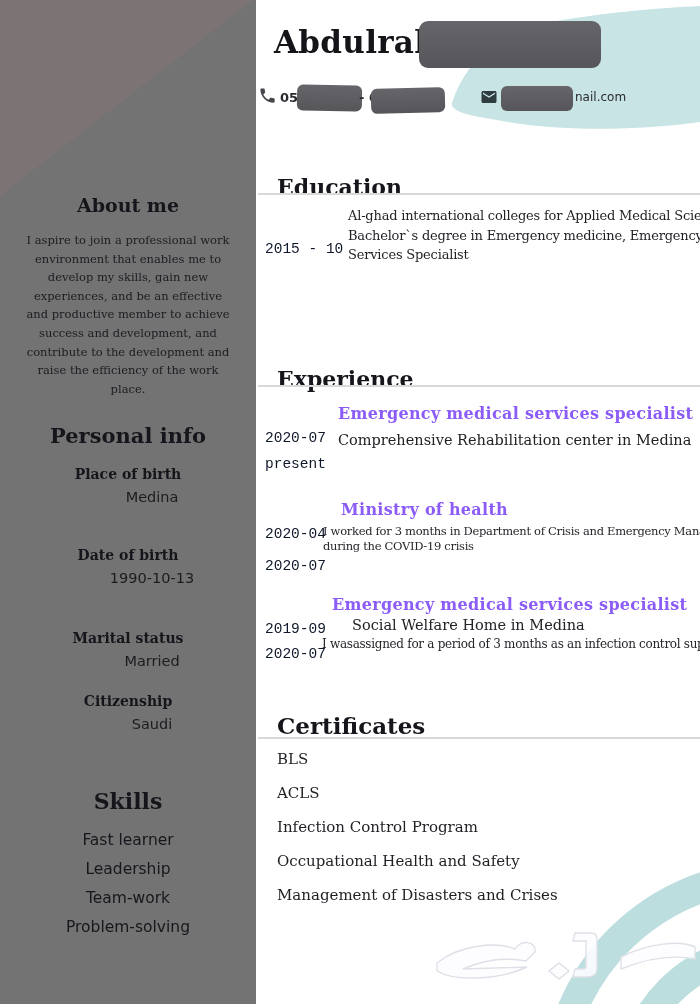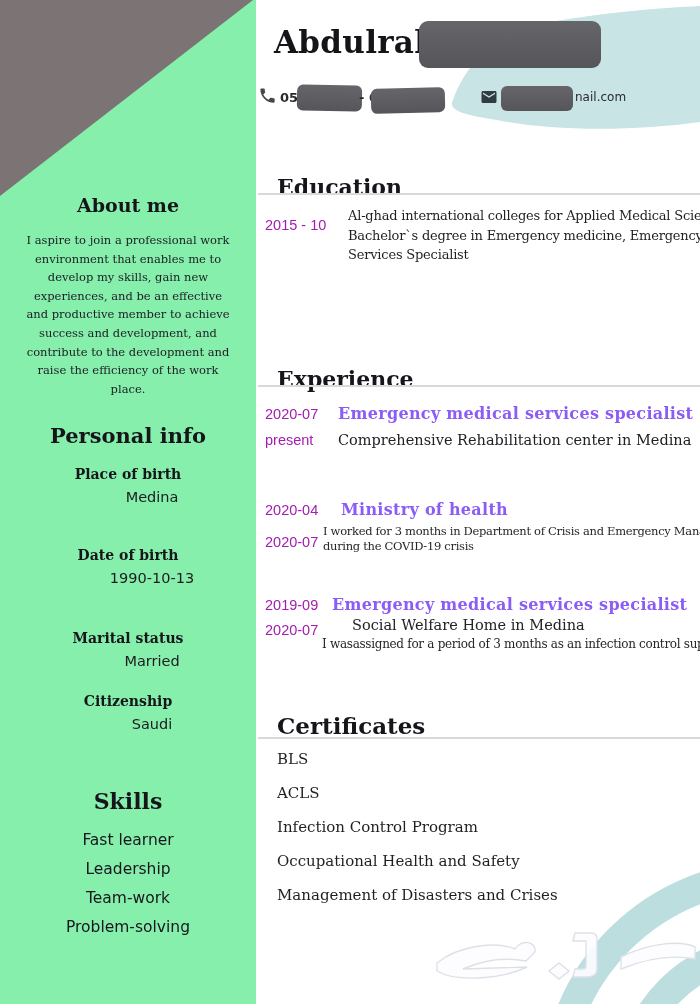--- a/index.html
+++ b/index.html
@@ -1,21 +1,21 @@
 <!DOCTYPE html>
 <html><head>
 <meta charset="utf-8">
 <style>
   html,body{margin:0;padding:0;}
   .page{
     position:relative; width:700px; height:1004px; overflow:hidden;
     background:#ffffff; font-family:"DejaVu Serif", serif; color:#1d1d22;
   }
   
-  .sidebar{position:absolute; left:0; top:0; width:256px; height:1004px; background:#86efac;}
+  .sidebar{position:absolute; left:0; top:0; width:256px; height:1004px; background:#737373;}
   .triangle{position:absolute; left:0; top:0; width:253px; height:196px;
     background:#7c7474; clip-path:polygon(0 0,100% 0,0 100%);}
   .side-block{position:absolute; width:256px; text-align:center;}
   .side-h{font-family:"DejaVu Serif", serif; font-weight:700; color:#15151b; margin:0;}
   .about{top:194px;}
   .about .side-h{font-size:19px;}
   .about-text{width:208px; margin:15px auto 0; font-size:11.5px; line-height:18.6px; color:#1c1c22;}
   .personal{top:423px;}
   .personal .side-h{font-size:21px;}
   .pf-label{font-weight:700; font-size:14px; color:#15151b;}
@@ -29,21 +29,21 @@
     color:#141419; letter-spacing:0.3px; font-family:"DejaVu Serif", serif;}
   .redact{position:absolute; background:linear-gradient(#66666a,#56565a); border-radius:6px; z-index:4;}
   .redact-name{left:419px; top:21px; width:182px; height:47px; border-radius:9px;}
   .contact-txt{position:absolute; z-index:4; font-family:"DejaVu Sans", sans-serif;
     font-size:13px; font-weight:600; color:#2a2a2e;}
   .icon{position:absolute; z-index:4;}
   
   .sec-h{position:absolute; left:263px; margin:14px; font-family:"DejaVu Serif", serif;
     font-weight:700; color:#15151b; font-size:22px; z-index:2;}
   .divider{position:absolute; left:258px; width:442px; border-top:2px solid #d9d9d9; z-index:2;}
-  .date{position:absolute; font-family:Liberation Sans, sans-serif; font-size:14.5px; color:#a21caf; z-index:2;}
+  .date{position:absolute; font-family:Liberation Mono, monospace; font-size:14.5px; color:#0f172a; z-index:2;margin-top:24px;}
   .body-line{white-space:nowrap; font-size:13px; letter-spacing:-0.2px; line-height:19.5px; color:#1f1f24;}
   .edu-lines{position:absolute; left:348px; top:206px; z-index:2;}
   .role{position:absolute; font-weight:700; font-size:16px; letter-spacing:0.3px; color:#8b5cf6; z-index:2; white-space:nowrap;}
   .org{position:absolute; font-size:14.5px; color:#222227; z-index:2; white-space:nowrap;}
   .small-desc{position:absolute; font-size:11.5px; letter-spacing:-0.3px; line-height:15px;
     color:#26262b; z-index:2; white-space:nowrap;}
   .cert-list{position:absolute; left:277px; top:750px; z-index:2;}
   .cert-item{font-size:15px; color:#1f1f24; margin-bottom:16px; line-height:18px;}
   
   .ring{position:absolute; box-sizing:border-box; border-radius:50%; border:30px solid #bcdedf; z-index:0;}

